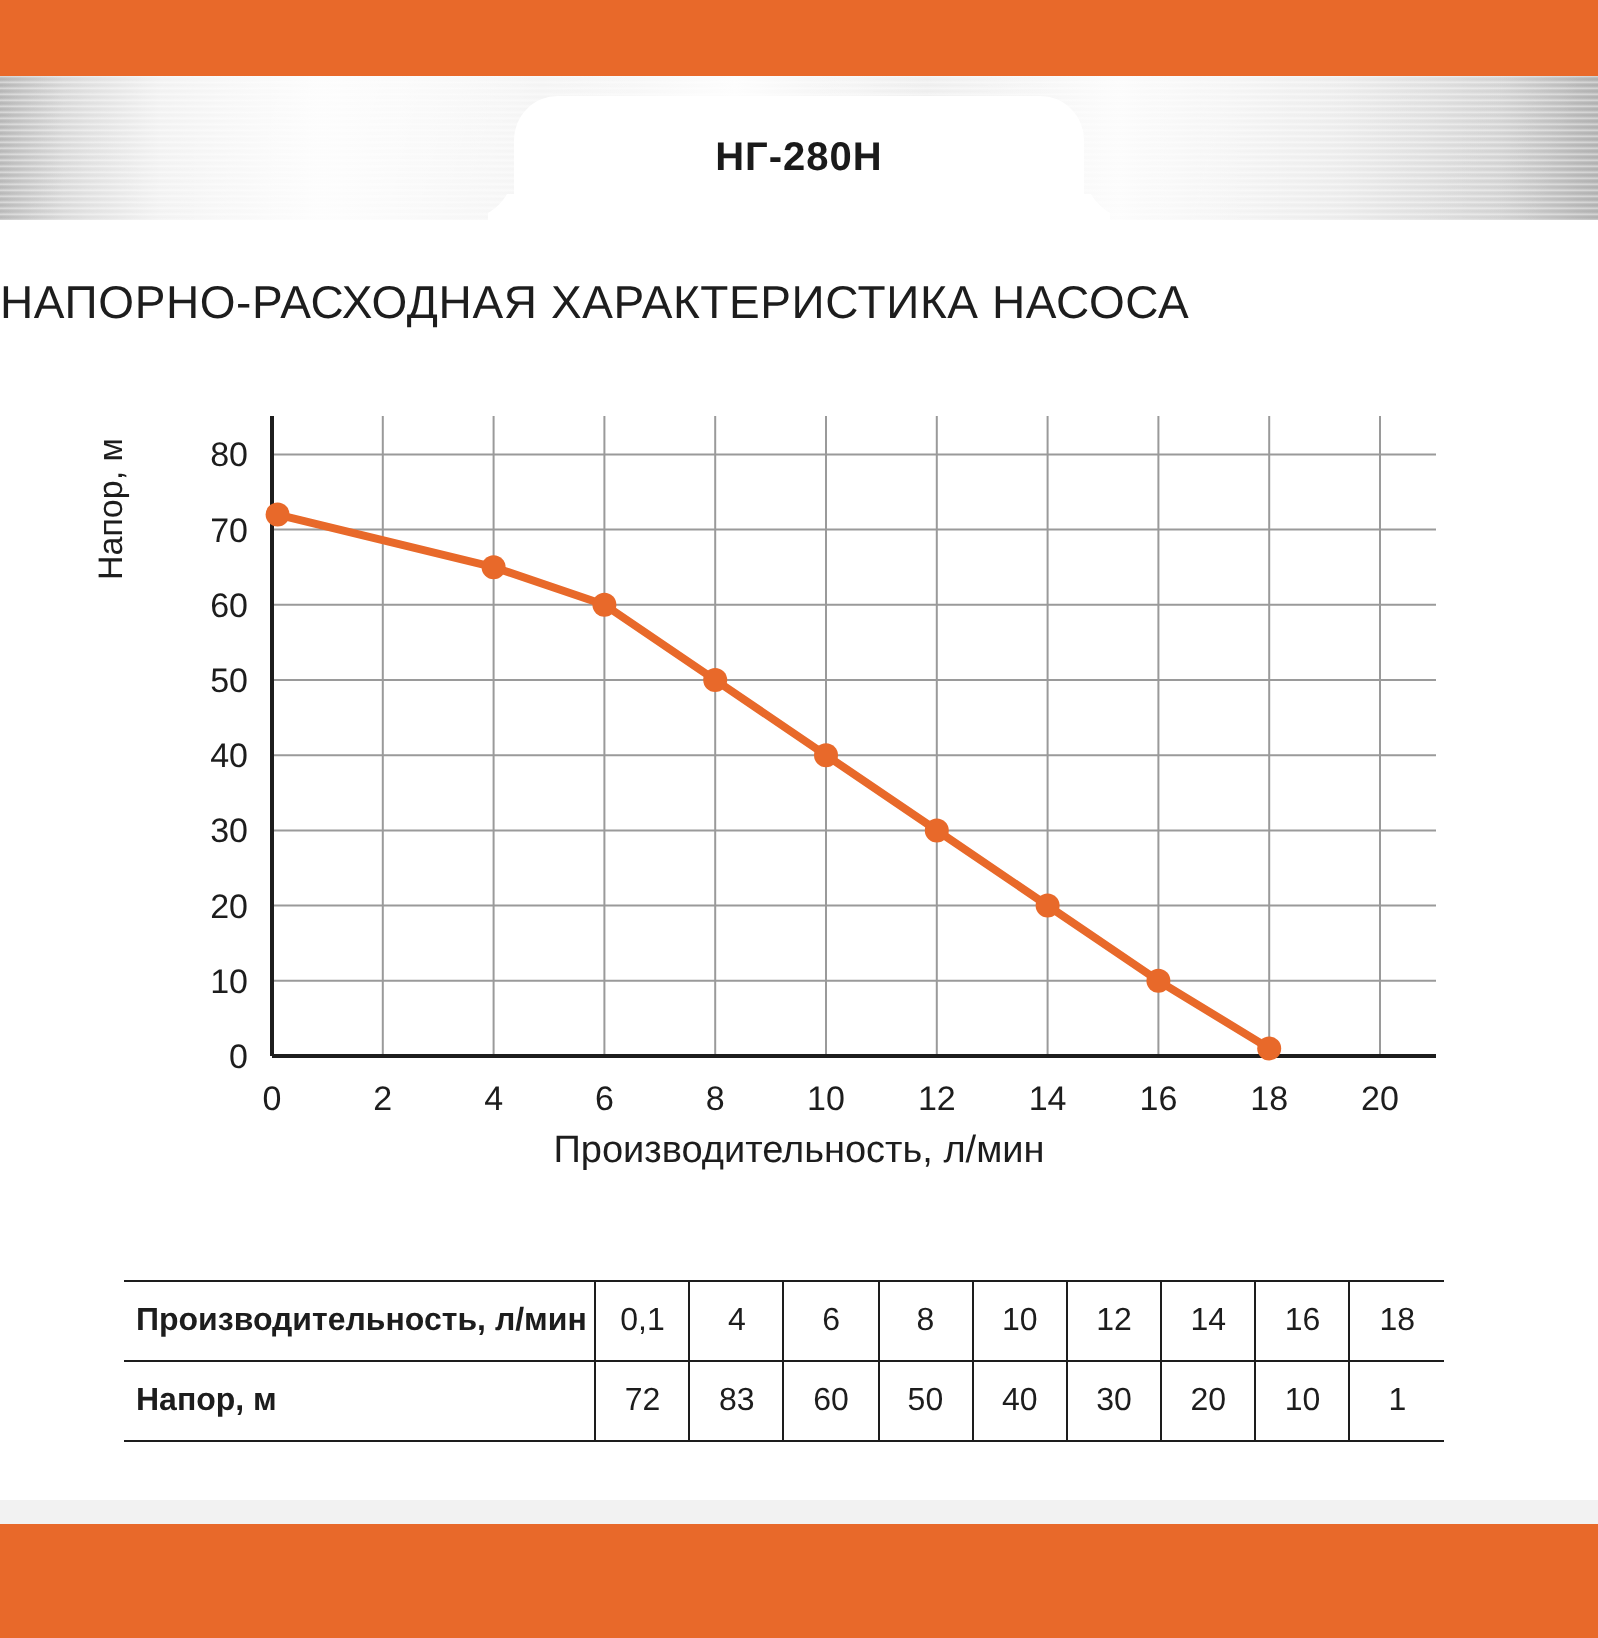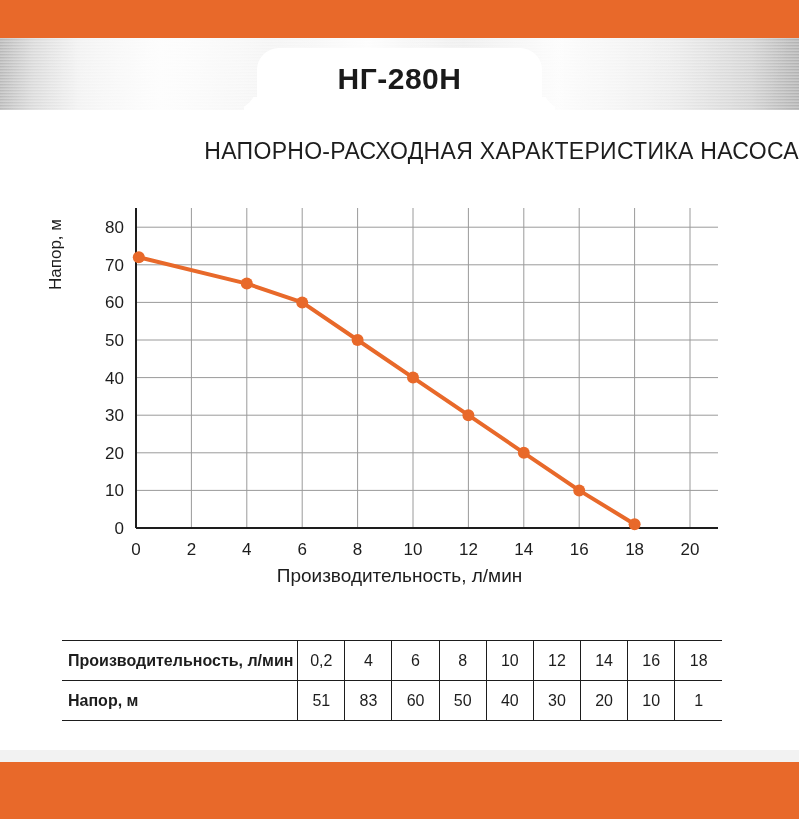--- a/index.html
+++ b/index.html
@@ -69,42 +69,42 @@
     left: -26px;
     border-bottom-right-radius: 26px;
     box-shadow: 13px 13px 0 0 #ffffff;
   }
   #title-tab::after {
     right: -26px;
     border-bottom-left-radius: 26px;
     box-shadow: -13px 13px 0 0 #ffffff;
   }
   #model-title {
-    font-size: 30px;
+    font-size: 20px;
     font-weight: bold;
     color: #1a1a1a;
     letter-spacing: 0.5px;
   }
 
   #white-band {
     position: absolute;
     left: 0;
     top: 110px;
     width: 799px;
     height: 640px;
     background: #ffffff;
     z-index: 4;
   }
 
   #chart-heading {
     position: absolute;
     left: 0;
     top: 138px;
     width: 799px;
-    text-align: right;
+    text-align: left;
     font-size: 23px;
     color: #1d1d1d;
     letter-spacing: 0.3px;
     z-index: 6;
   }
 
   #chart-wrap {
     position: absolute;
     left: 0;
     top: 180px;
@@ -267,33 +267,33 @@
       <circle cx="579.2" cy="310.4" r="6"></circle>
       <circle cx="634.6" cy="344.2" r="6"></circle>
     </g>
   </svg>
 </div>
 
 <table id="data-table">
   <tbody>
     <tr>
       <td class="rowhead">Производительность, л/мин</td>
-      <td class="cell">0,2</td>
+      <td class="cell">0,1</td>
       <td class="cell">4</td>
       <td class="cell">6</td>
       <td class="cell">8</td>
       <td class="cell">10</td>
       <td class="cell">12</td>
       <td class="cell">14</td>
       <td class="cell">16</td>
       <td class="cell">18</td>
     </tr>
     <tr>
       <td class="rowhead">Напор, м</td>
-      <td class="cell">51</td>
+      <td class="cell">72</td>
       <td class="cell">83</td>
       <td class="cell">60</td>
       <td class="cell">50</td>
       <td class="cell">40</td>
       <td class="cell">30</td>
       <td class="cell">20</td>
       <td class="cell">10</td>
       <td class="cell">1</td>
     </tr>
   </tbody>

